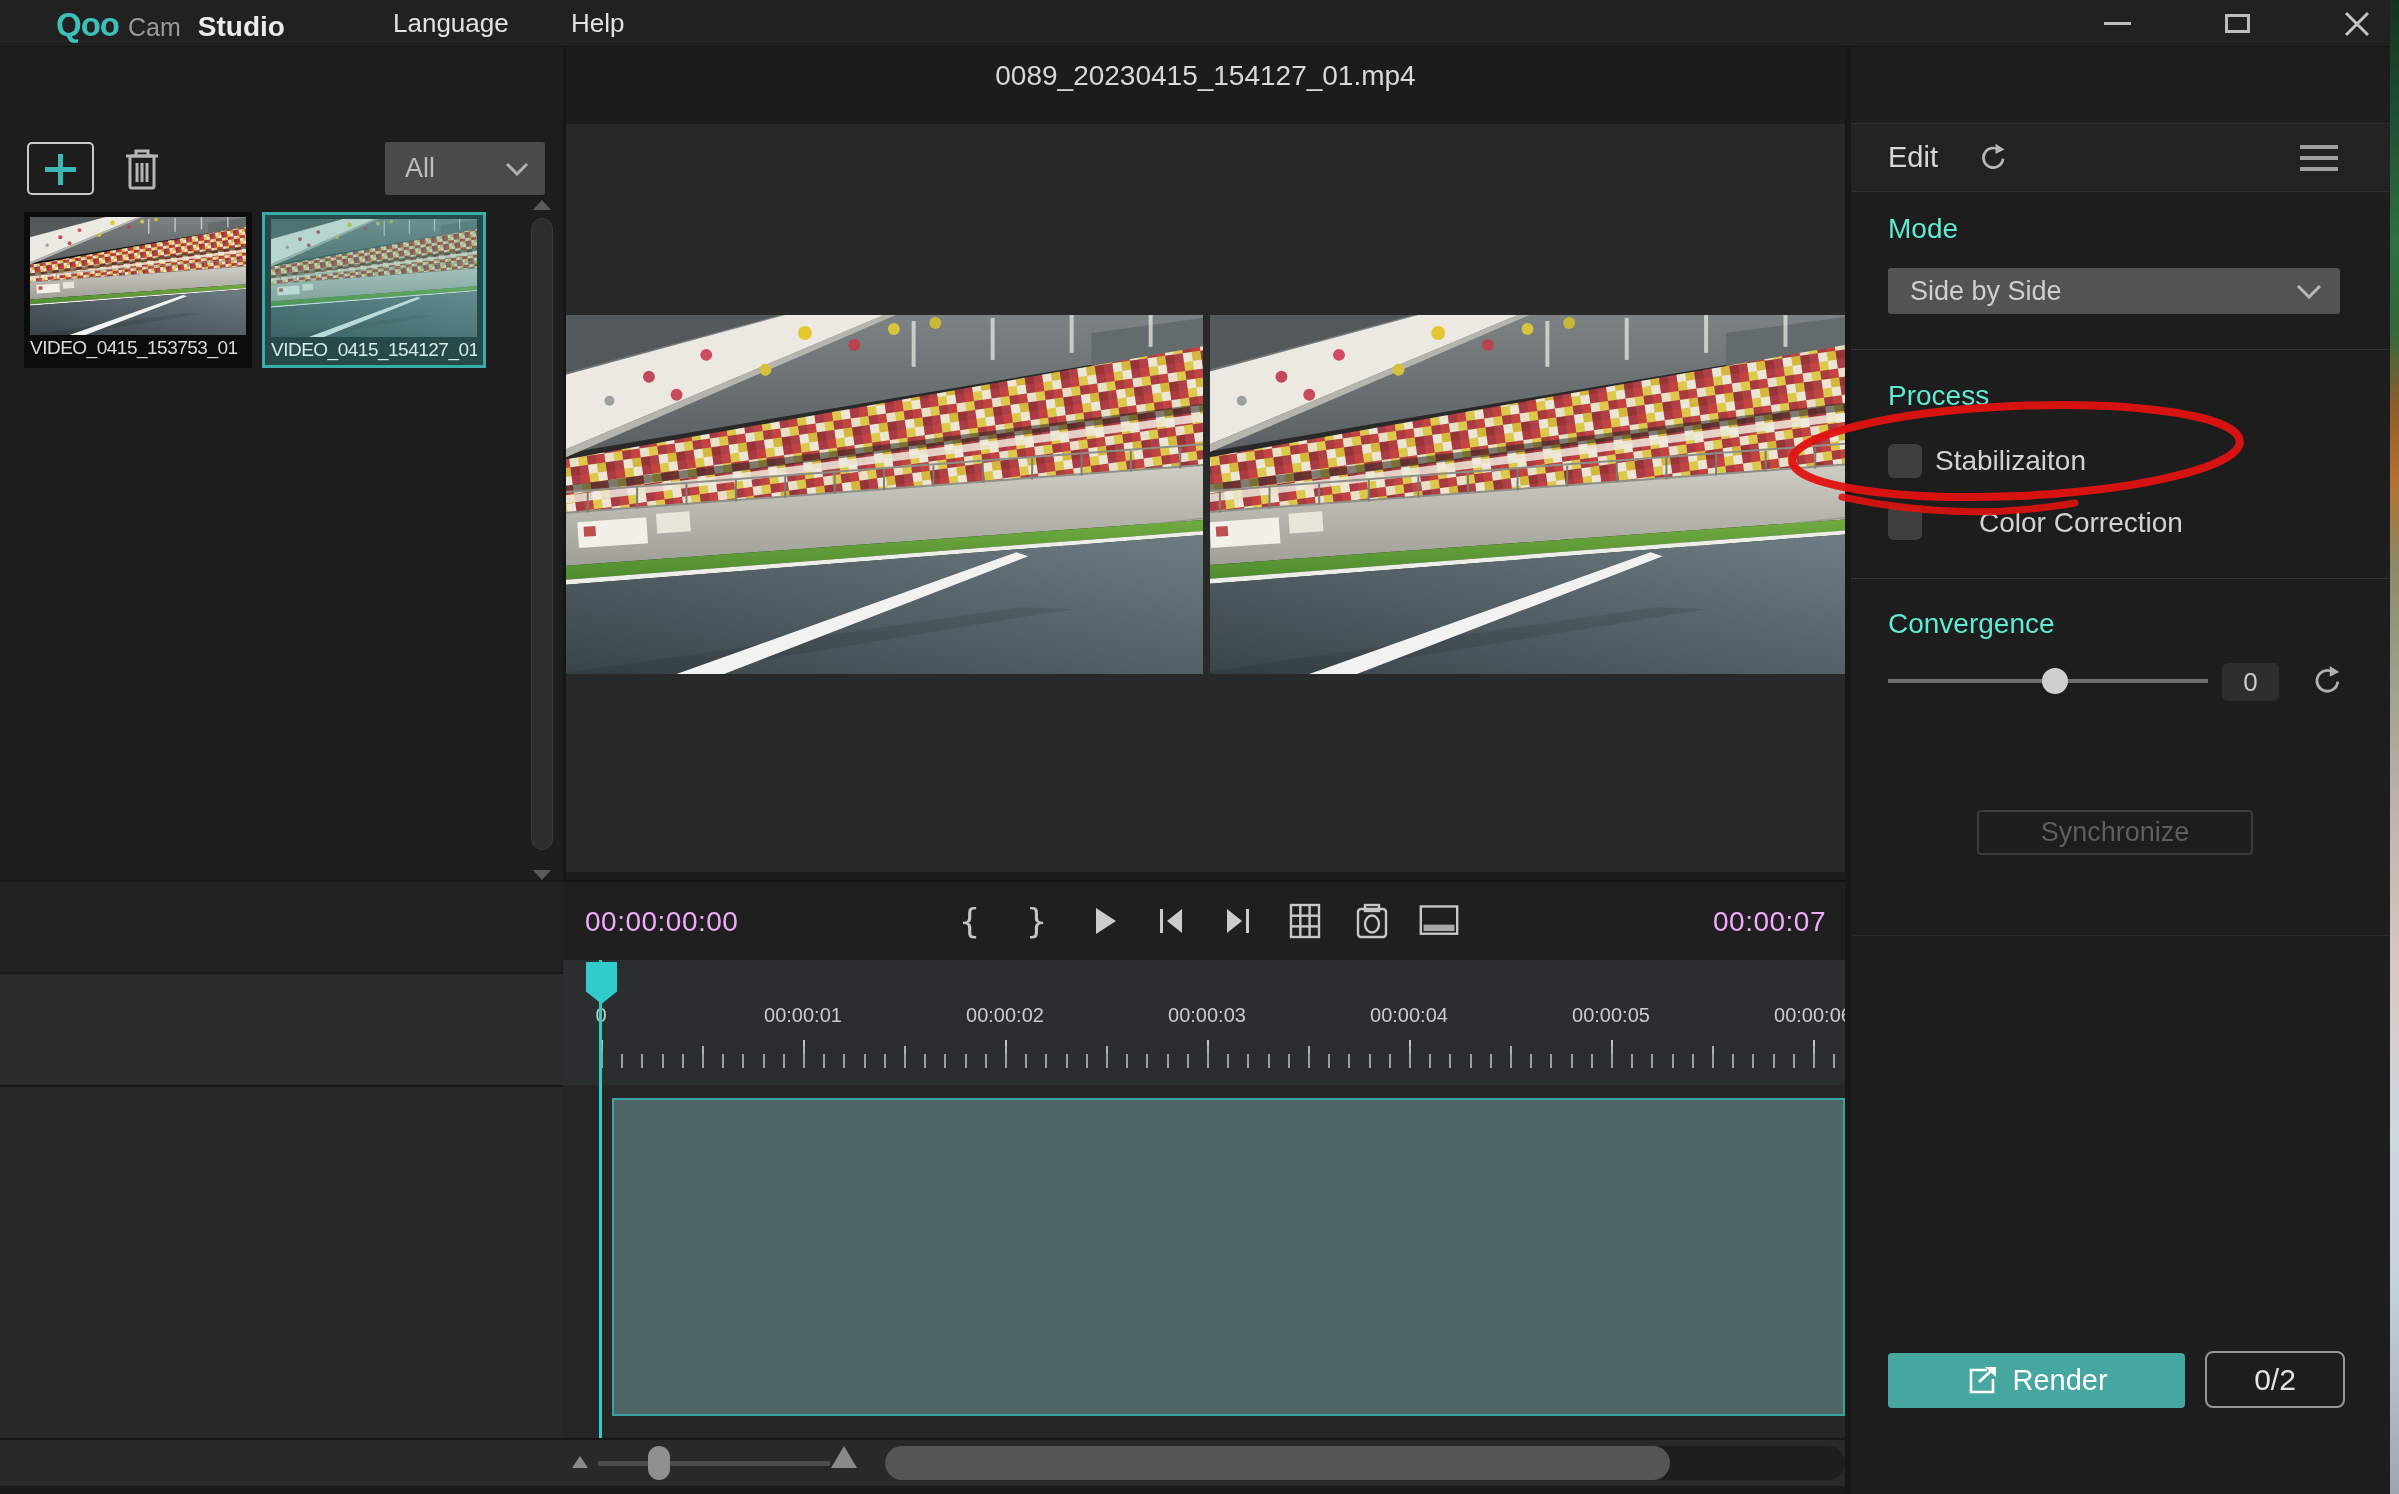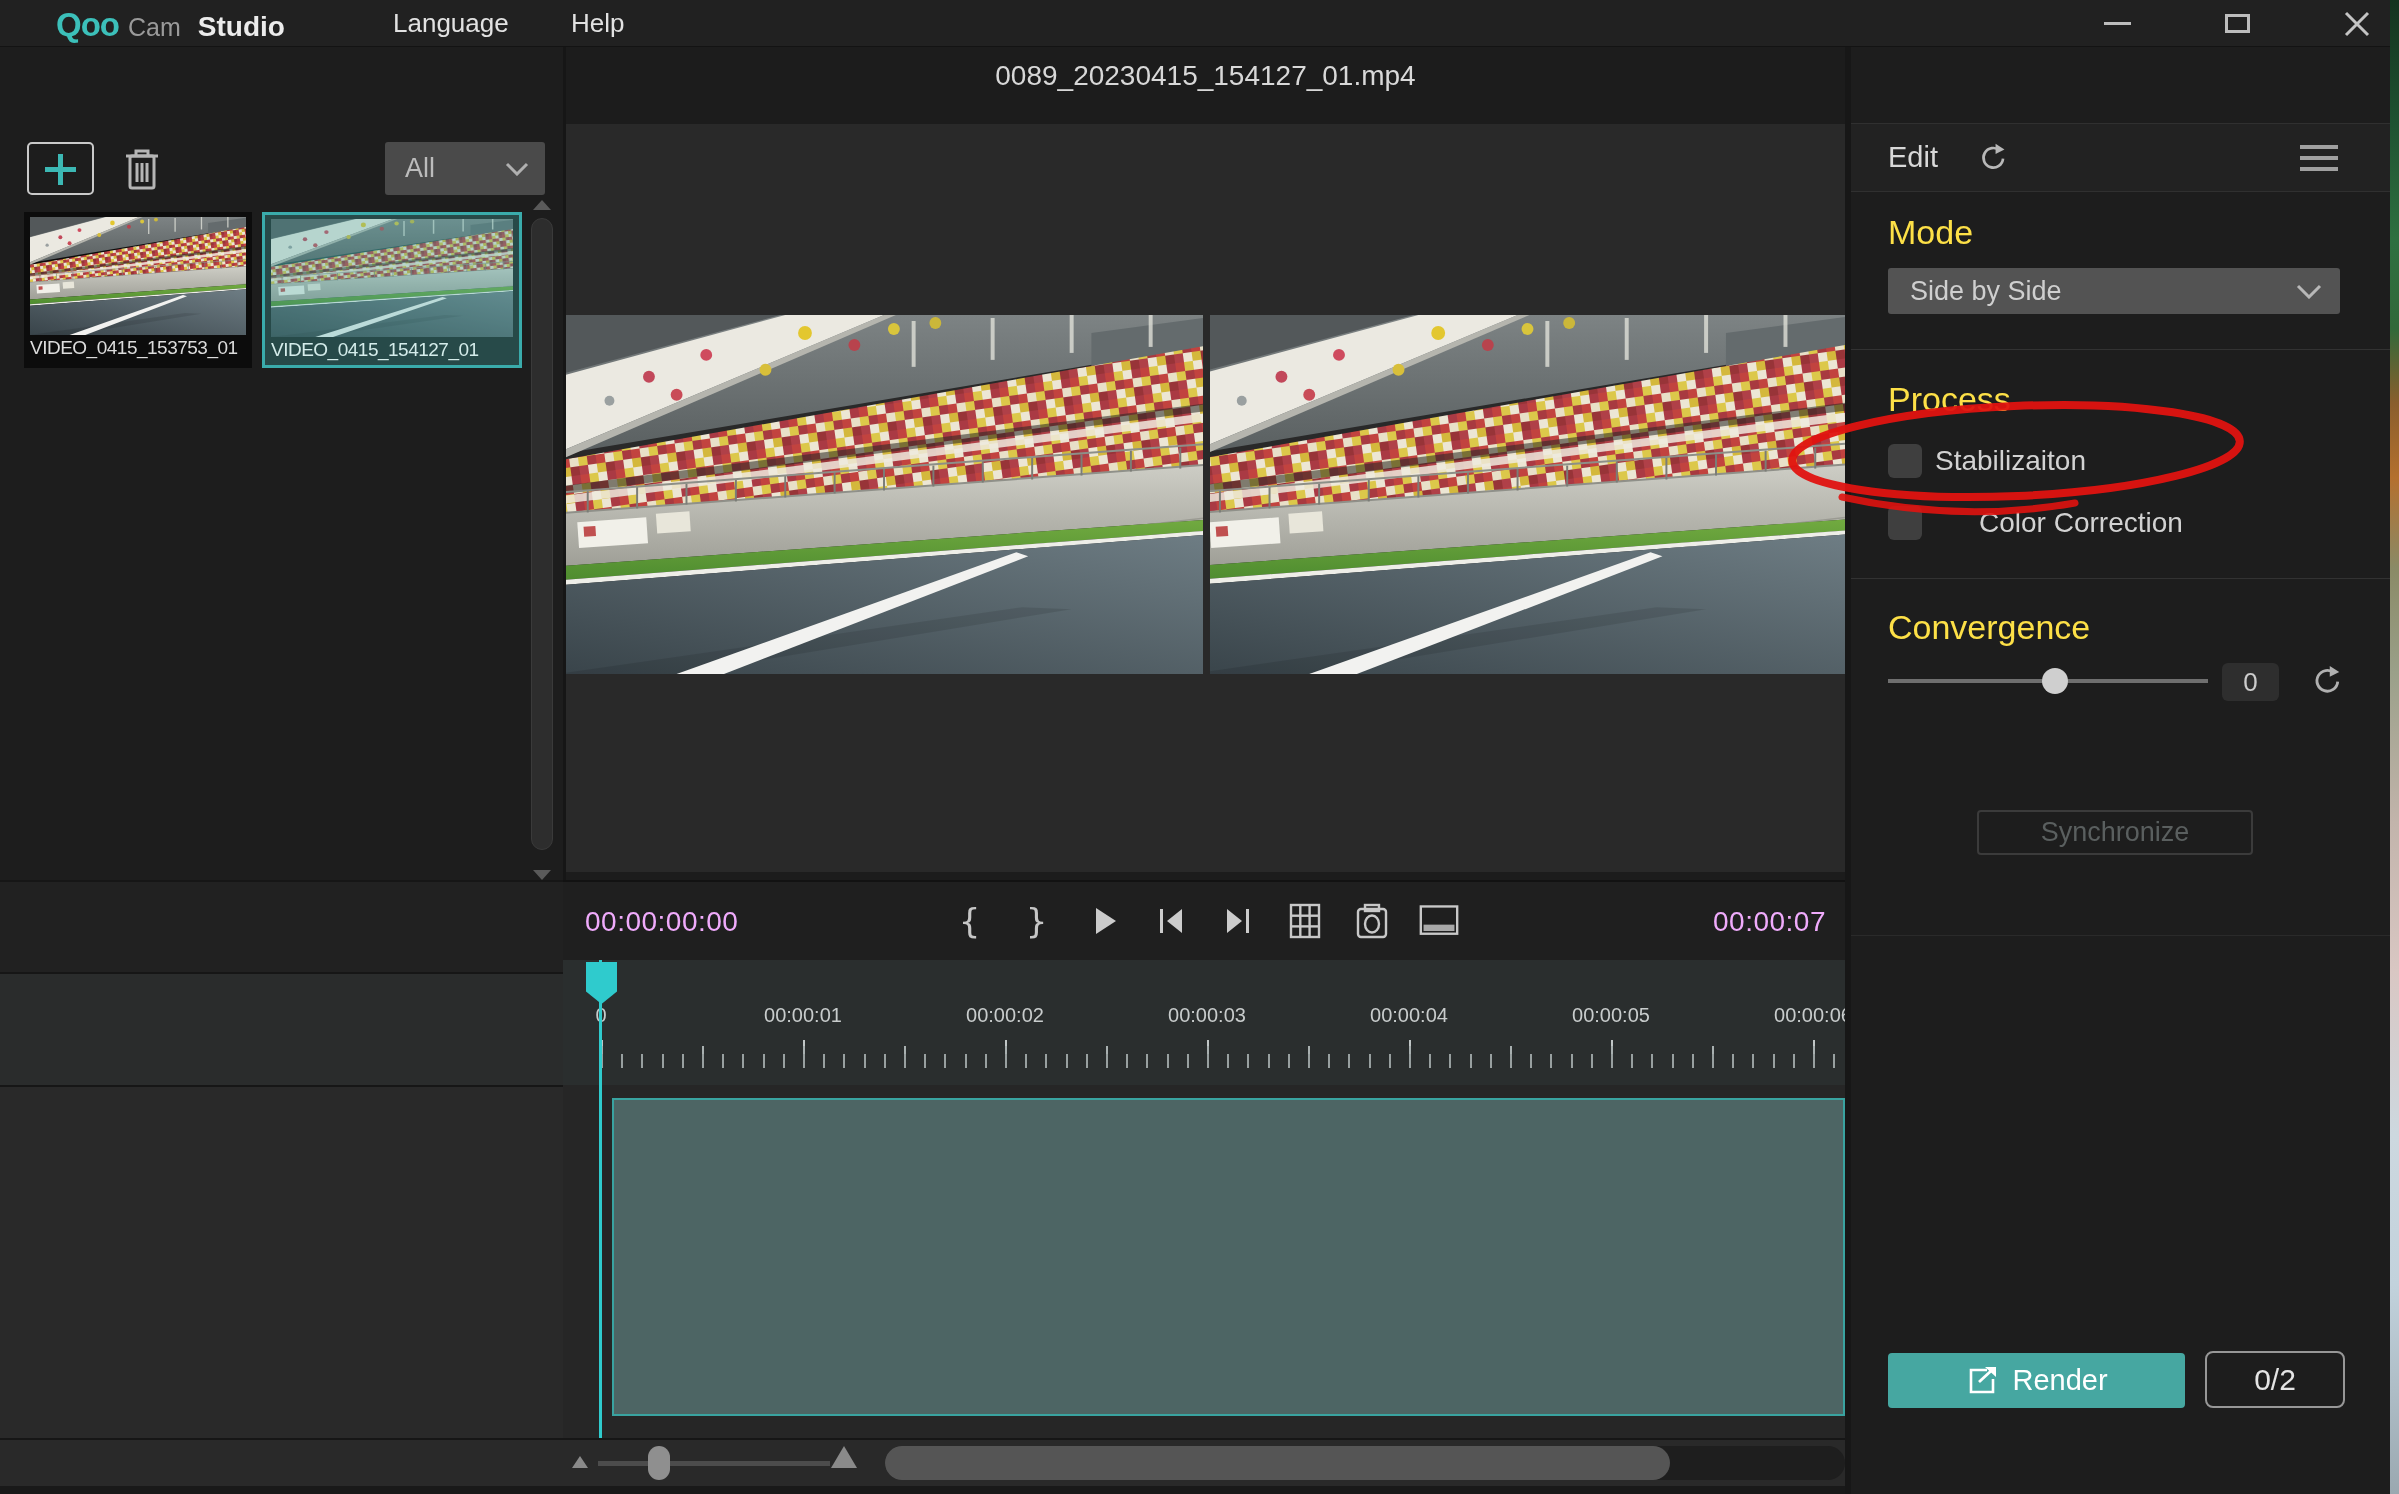--- a/index.html
+++ b/index.html
@@ -26,21 +26,21 @@
   #left-panel { left:0; top:47px; width:563px; height:833px; background:#1d1d1d; }
   #add-btn { left:27px; top:95px; width:67px; height:53px; border:2px solid #c9c9c9; border-radius:5px; }
   #add-btn .ph,#add-btn .pv { position:absolute; background:#3cb8b4; }
   #add-btn .ph { left:16px; top:23px; width:31px; height:5px; }
   #add-btn .pv { left:29px; top:10px; width:5px; height:31px; }
   #all-select { left:385px; top:95px; width:160px; height:53px; background:#4a4a4a; border-radius:3px;
      color:#bcbcbc; font-size:27px; display:flex; align-items:center; padding:0 16px 0 20px; }
   #all-select svg { margin-left:auto; }
   .thumb-card { top:165px; height:156px; }
   #thumb-1 { left:24px; width:228px; background:#0c0c0c; padding:5px 6px; }
-  #thumb-2 { left:262px; width:260px; background:#274a49; border:3px solid #3aabab; padding:4px 6px; }
+  #thumb-2 { left:262px; width:224px; background:#274a49; border:3px solid #3aabab; padding:4px 6px; }
   .thumb-img { position:relative; width:100%; height:118px; overflow:hidden; }
   .thumb-img svg { width:100%; height:100%; display:block; }
   .thumb-tint { position:absolute; inset:0; background:rgba(70,170,168,.32); }
   .thumb-label { margin-top:2px; font-size:19px; letter-spacing:-0.5px; color:#dcdcdc;
      white-space:nowrap; overflow:hidden; }
   #thumb-2 .thumb-label { color:#d4ecea; }
   
   #media-scroll { left:529px; top:153px; width:27px; height:680px; }
   #media-scroll .thumbv { position:absolute; left:2px; top:18px; width:22px; height:632px;
      background:#2d2d2d; border:1px solid #3a3a3a; border-radius:11px; }
@@ -110,21 +110,21 @@
   #hscroll-thumb { position:absolute; left:0; top:0; width:785px; height:34px; background:#555555; border-radius:17px; }
 
   
   #right-panel { left:1851px; top:47px; width:539px; height:1447px; background:#1d1d1d; }
   #edit-header { position:absolute; left:0; top:76px; width:539px; height:69px; background:#222222;
      border-top:1px solid #303030; border-bottom:1px solid #303030; display:flex; align-items:center;gap:24px; }
   #edit-title { margin-left:37px; color:#d8d8d8; font-size:29px; }
   #edit-reset { margin-left:14px; }
   #hamburger { margin-left:auto; margin-right:52px; }
   #hamburger i { display:block; width:38px; height:4px; background:#a0a0a0; margin:7px 0; }
-  .sec-label { position:absolute; left:37px; color:#fde047; font-size:34px; }
+  .sec-label { position:absolute; left:37px; color:#5eead4; font-size:28px; }
   #mode-label { top:166px; }
   #mode-select { position:absolute; left:37px; top:221px; width:452px; height:46px; background:#535353;
      border-radius:3px; color:#cfcfcf; font-size:27px; display:flex; align-items:center; padding:0 18px 0 22px; }
   #mode-select svg { margin-left:auto; }
   .pdivider { position:absolute; left:0; width:539px; height:1px; background:#323232; }
   #div-1 { top:302px; } #div-2 { top:531px; } #div-3 { top:888px; background:#2a2a2a; }
   #process-label { top:333px; }
   .chkrow { position:absolute; left:37px; display:flex; align-items:center; }
   #row-stab { top:397px; } #row-color { top:459px;gap:44px; }
   .chk { width:34px; height:34px; background:#3f3f3f; border-radius:6px; }

